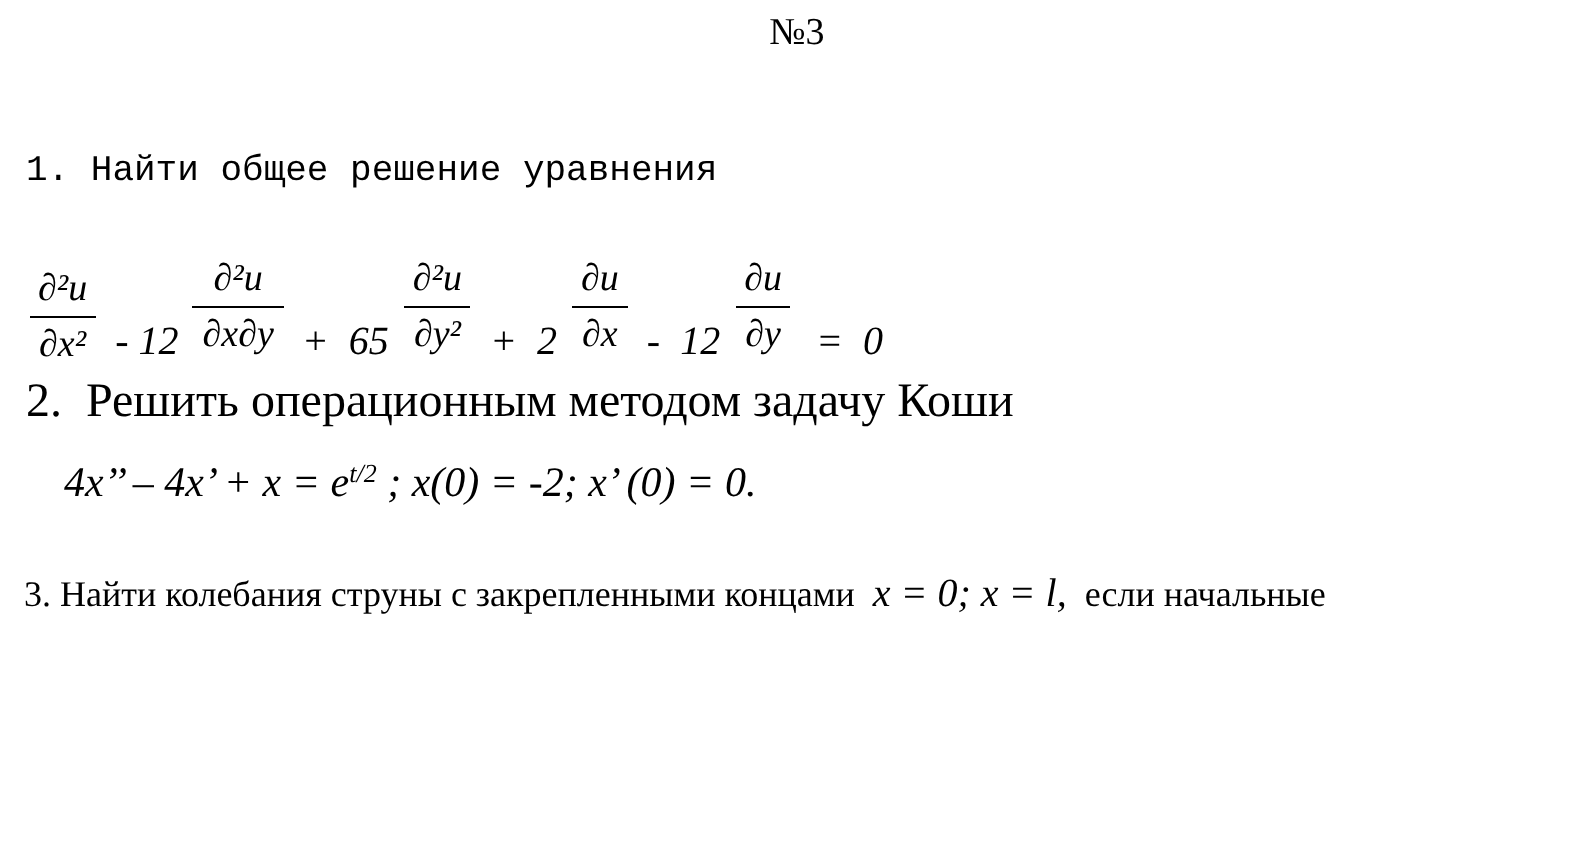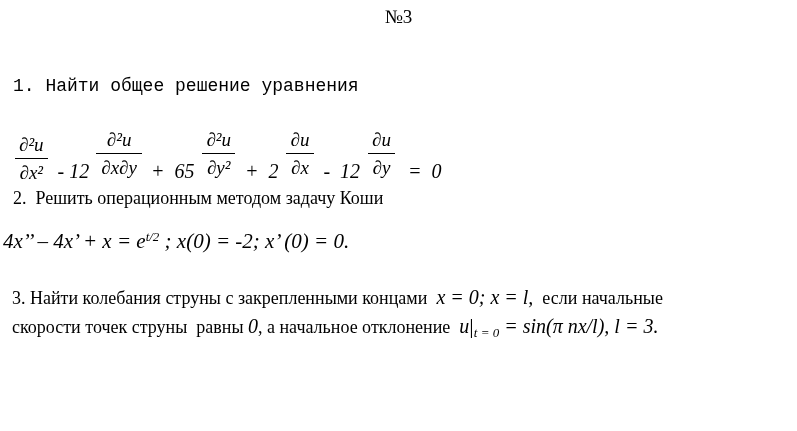--- a/index.html
+++ b/index.html
@@ -3,35 +3,35 @@
 <meta charset="utf-8">
 <style>
   html,body { margin:0; padding:0; background:#ffffff; }
   .page {
     position:relative; width:797px; height:431px; background:#ffffff;
     color:#000; font-family:"Liberation Serif","DejaVu Serif",serif;
     overflow:hidden;
   }
   .title { position:absolute; top:6px; left:0; right:0; text-align:center; font-size:19px; }
   .h1 { position:absolute; top:76px; left:13px; font-size:18px;font-family:Liberation Mono, monospace; }
-  .h2 { position:absolute; top:188px; left:13px; font-size:18px; white-space:pre; }
+  .h2 { position:absolute; top:188px; left:13px; font-size:24px; white-space:pre; }
 
   
   .eq1 { position:absolute; top:124px; left:14px; display:flex; align-items:flex-end;
          column-gap:9px; font-style:italic; font-size:19px; }
   .term { display:inline-flex; align-items:center; }
   .coef { white-space:pre; margin-right:7px; font-size:20px;margin-top:36px; }
   .coef:empty { display:none; margin:0; }
   .frac { display:inline-flex; flex-direction:column; align-items:center; }
   .frac .num { padding:0 5px 3px; line-height:21px; }
   .frac .den { border-top:1.5px solid #000; padding:3px 5px 0; line-height:21px; }
   .rhs { white-space:pre; font-size:20px; margin-left:3px; }
 
   
-  .eq2 { position:absolute; top:229px; left:3px; font-size:21px; font-style:italic; white-space:pre; }
+  .eq2 { position:absolute; top:229px; left:32px; font-size:21px; font-style:italic; white-space:pre; }
   .eq2 .sup { font-size:13px; vertical-align:7px; }
 
   
   .p3 { position:absolute; top:284px; left:12px; font-size:18px; line-height:27px; }
   .p4 { position:absolute; top:364px; left:12px; font-size:18px; line-height:28px; }
   .line { display:block; white-space:pre; }
   .rm { font-style:normal;font-family:Liberation Serif, serif; }
   .mi { font-style:italic; font-size:20px; }
   .pipe { font-style:normal; font-size:22px; }
   .sub { font-style:italic; font-size:13px; vertical-align:-4px; }
@@ -83,17 +83,16 @@
     </span>
     <span class="rhs">=  0</span>
   </div>
 
   <div class="h2">2.  Решить операционным методом задачу Коши</div>
 
   <div class="eq2"><span>4x’’ – 4x’ + x = e</span><span class="sup">t/2</span><span> ; x(0) = -2; x’ (0) = 0.</span></div>
 
   <div class="p3">
     <span class="line"><span class="rm">3. Найти колебания струны с закрепленными концами  </span><span class="mi">x = 0; x = l,</span><span class="rm">  если начальные</span></span>
-    <span class="line"><span class="rm">скорости точек струны  равны </span><span class="mi">0</span><span class="rm">, а начальное отклонение  </span><span class="mi">u</span><span class="pipe">|</span><span class="sub">t = 0</span><span class="mi"> = sin(π nx/l), l = 3.</span></span>
   </div>
 
 
 </div>
 
 </body></html>

